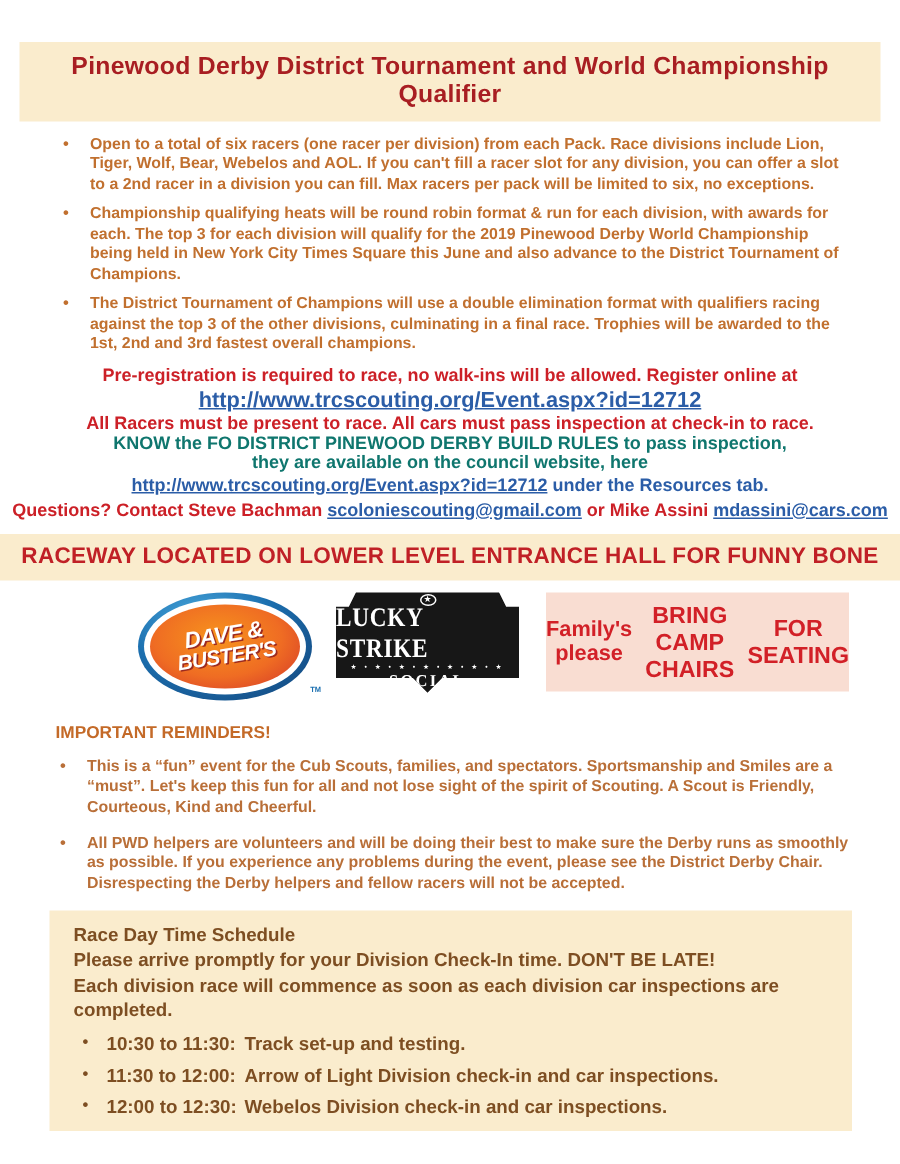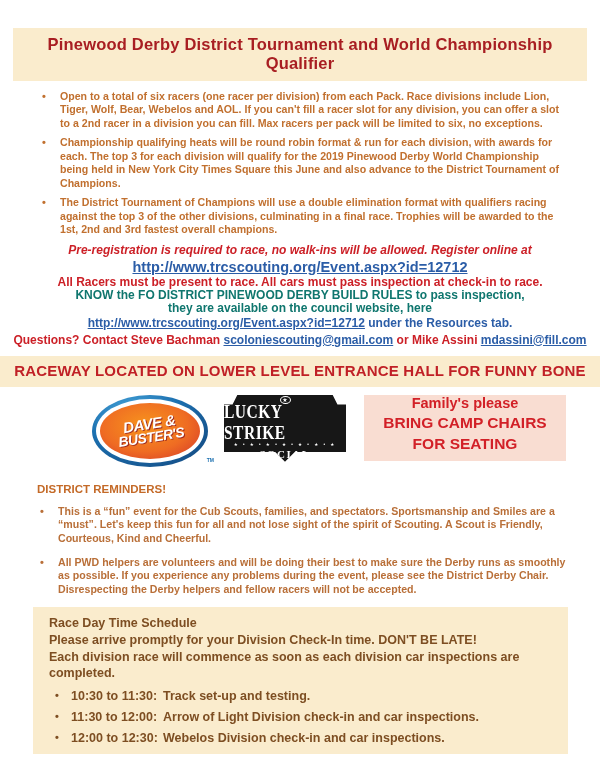--- a/index.html
+++ b/index.html
@@ -26,21 +26,21 @@
   }
   ul.bullets li::before {
     content:"\2022"; position:absolute; left:-18px; top:0; font-size:11px; color:#c1702f;
   }
   ul.bullets.reminders { margin:10px 34px 4px 58px; }
   ul.bullets.reminders li { color:#b96f38; margin-bottom:11px; }
   ul.bullets.reminders li::before { color:#b96f38; }
 
   
   .center { text-align:center; }
-  .reg-line1 { margin-top:3px; font-size:12px; font-weight:bold; color:#cc2027;font-style:italic; }
+  .reg-line1 { margin-top:3px; font-size:12px; font-weight:bold; color:#cc2027; }
   .reg-link-big { display:inline-block; margin:2px 0 1px; font-size:14.5px; font-weight:bold;
     color:#2b5da7; text-decoration:underline; cursor:pointer; }
   .reg-red   { font-size:12px; font-weight:bold; color:#cc2027; line-height:1.12; }
   .reg-blue  { font-size:12px; font-weight:bold; color:#0f766e; line-height:1.12; }
   .reg-line-mix { font-size:12px; font-weight:bold; color:#2b5da7; line-height:1.15; margin-top:1px;}
   .inline-link { color:#2b5da7; text-decoration:underline; cursor:pointer; font-weight:bold; }
   .questions { font-size:12px; font-weight:bold; color:#cc2027; margin-top:2px; }
 
   
   .raceway {
@@ -85,21 +85,21 @@
   .ls-dots { font-size:4.5px; letter-spacing:2px; margin-top:1px; color:#fff; }
   .ls-social-row { display:flex; align-items:center; gap:4px; margin-top:1px; }
   .ls-rule { width:16px; border-top:1px solid #fff; border-bottom:1px solid #fff; height:3px; }
   .ls-social { font-size:11px; font-weight:bold; letter-spacing:1.5px;
     font-family:"Liberation Serif", serif; }
   .ls-est { font-size:4px; margin-top:1px; color:#cfcfcf; }
 
   
   .camp-box {
     margin-left:18px; width:202px; height:66px; background:#f9ddd2;
-    display:flex; flex-direction:column; align-items:center; justify-content:flex-start;
+    display:flex; flex-direction:row; align-items:center; justify-content:space-between;
     text-align:center; color:#d22027; font-weight:bold; flex:0 0 auto;
   }
   .camp-box .c1 { font-size:14.5px; }
   .camp-box .c2 { font-size:15.5px; margin-top:3px; }
   .camp-box .c3 { font-size:15.5px; margin-top:3px; }
 
   .reminders-heading { margin:10px 0 0 37px; font-size:11.5px; font-weight:bold; color:#c46a28; }
 
   
   .schedule-box {
@@ -129,21 +129,21 @@
     <li>Championship qualifying heats will be round robin format &amp; run for each division, with awards for each. The top 3 for each division will qualify for the 2019 Pinewood Derby World Championship being held in New York City Times Square this June and also advance to the District Tournament of Champions.</li>
     <li>The District Tournament of Champions will use a double elimination format with qualifiers racing against the top 3 of the other divisions, culminating in a final race. Trophies will be awarded to the 1st, 2nd and 3rd fastest overall champions.</li>
   </ul>
 
   <div class="center reg-line1">Pre-registration is required to race, no walk-ins will be allowed. Register online at</div>
   <div class="center"><a class="reg-link-big">http://www.trcscouting.org/Event.aspx?id=12712</a></div>
   <div class="center reg-red">All Racers must be present  to race. All cars must pass inspection at check-in to race.</div>
   <div class="center reg-blue">KNOW the FO DISTRICT PINEWOOD DERBY BUILD RULES to pass inspection,</div>
   <div class="center reg-blue">they are available on the council website, here</div>
   <div class="center reg-line-mix"><a class="inline-link">http://www.trcscouting.org/Event.aspx?id=12712</a><span> under the Resources tab.</span></div>
-  <div class="center questions"><span>Questions? Contact Steve Bachman </span><a class="inline-link">scoloniescouting@gmail.com</a><span> or Mike Assini </span><a class="inline-link">mdassini@fill.com</a></div>
+  <div class="center questions"><span>Questions? Contact Steve Bachman </span><a class="inline-link">scoloniescouting@gmail.com</a><span> or Mike Assini </span><a class="inline-link">mdassini@cars.com</a></div>
 
   <div class="raceway"><span>RACEWAY LOCATED ON LOWER LEVEL ENTRANCE HALL FOR FUNNY BONE</span></div>
 
 
   <div class="logo-row">
     <div class="db-logo">
       <div class="db-outer"></div>
       <div class="db-white"></div>
       <div class="db-inner">
         <div class="db-text">
@@ -166,21 +166,21 @@
       <div class="ls-est">EST. 2008</div>
     </div>
 
     <div class="camp-box">
       <div class="c1">Family's please</div>
       <div class="c2">BRING CAMP CHAIRS</div>
       <div class="c3">FOR SEATING</div>
     </div>
   </div>
 
-  <div class="reminders-heading">DISTRICT REMINDERS!</div>
+  <div class="reminders-heading">IMPORTANT REMINDERS!</div>
 
   <ul class="bullets reminders">
     <li>This is a “fun” event for the Cub Scouts, families, and spectators.  Sportsmanship and Smiles are a “must”. Let's keep this fun for all and not lose sight of the spirit of Scouting. A Scout is Friendly, Courteous, Kind and Cheerful.</li>
     <li>All PWD helpers are volunteers and will be doing their best to make sure the Derby runs as smoothly as possible. If you experience any problems during the event, please see the District Derby Chair. Disrespecting the Derby helpers and fellow racers will not be accepted.</li>
   </ul>
 
   <div class="schedule-box">
     <div class="schedule-heading">Race Day Time Schedule</div>
     <div class="schedule-intro">Please arrive promptly for your Division Check-In time. DON'T BE LATE!</div>
     <div class="schedule-intro">Each division race will commence as soon as each division car inspections are completed.</div>

